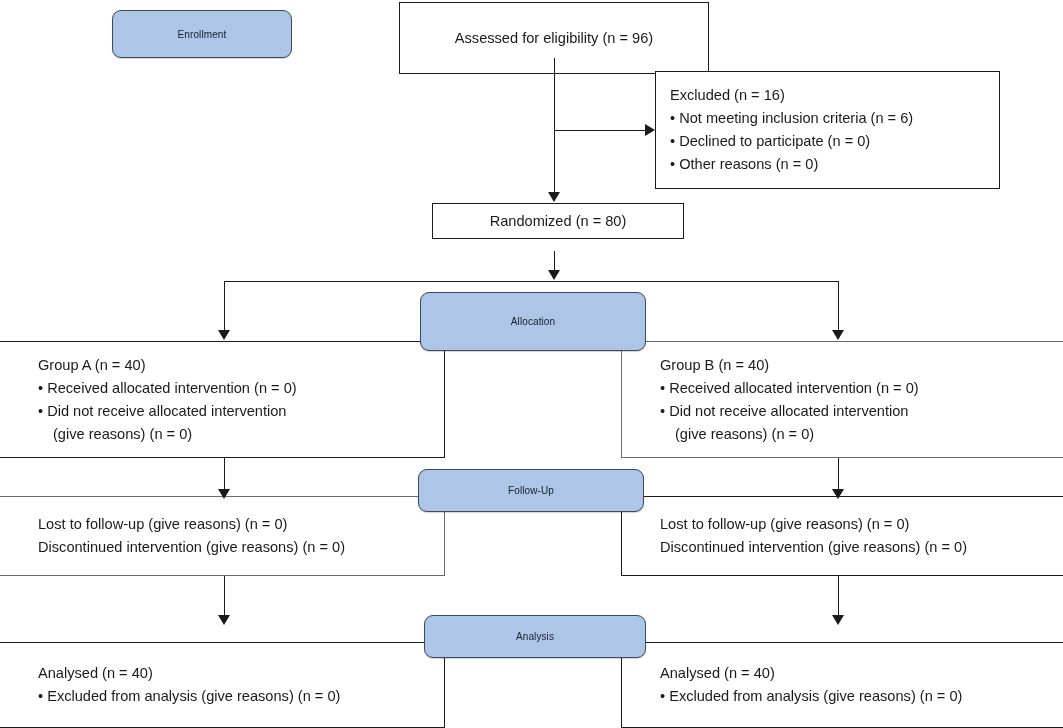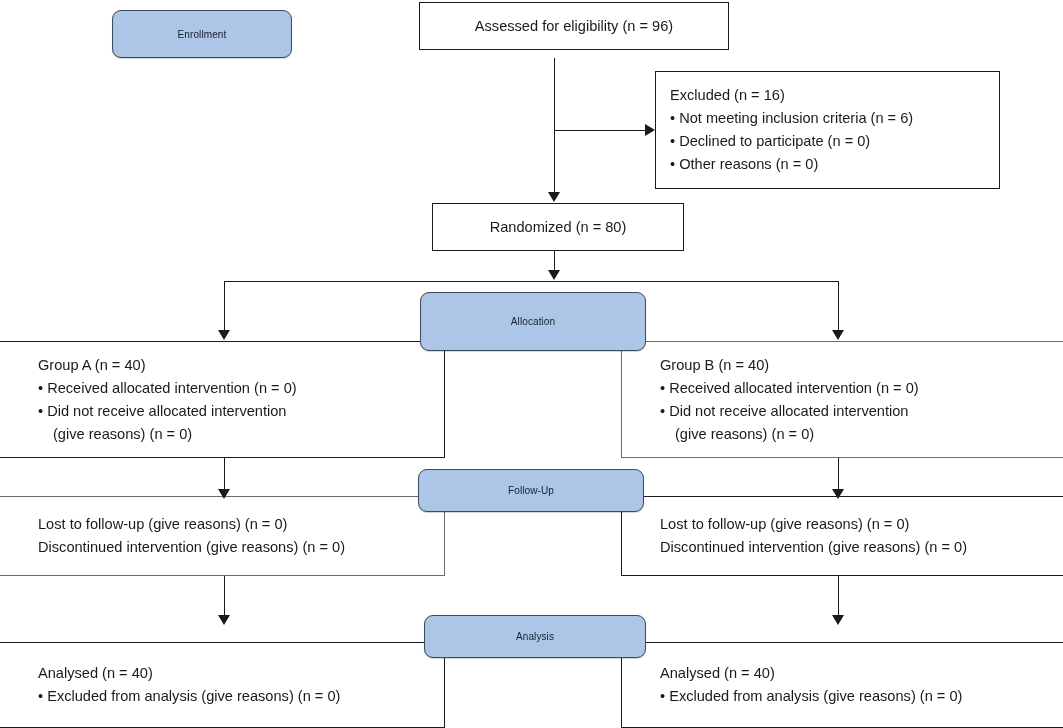--- a/index.html
+++ b/index.html
@@ -144,36 +144,36 @@
 
   <div class="vline" style="left:838px; top:458px; height:33px;"></div>
   <div class="arrow-down" style="left:831.5px; top:489px;"></div>
 
   <div class="vline" style="left:224px; top:576px; height:41px;"></div>
   <div class="arrow-down" style="left:217.5px; top:615px;"></div>
 
   <div class="vline" style="left:838px; top:576px; height:41px;"></div>
   <div class="arrow-down" style="left:831.5px; top:615px;"></div>
 
-  <div class="box" style="left:399px; top:2px; width:310px; height:48px;margin-left:20px;">
+  <div class="box" style="left:399px; top:2px; width:310px; height:72px;">
     <div class="box-inner">
       <div class="box-line center">Assessed for eligibility (n = 96)</div>
     </div>
   </div>
 
   <div class="box" style="left:655px; top:71px; width:345px; height:118px;">
     <div class="box-inner">
       <div class="box-line">Excluded (n = 16)</div>
       <div class="box-line bullet">• Not meeting inclusion criteria (n = 6)</div>
       <div class="box-line bullet">• Declined to participate (n = 0)</div>
       <div class="box-line bullet">• Other reasons (n = 0)</div>
     </div>
   </div>
 
-  <div class="box" style="left:432px; top:203px; width:252px; height:48px;">
+  <div class="box" style="left:432px; top:203px; width:252px; height:36px;">
     <div class="box-inner">
       <div class="box-line center">Randomized (n = 80)</div>
     </div>
   </div>
 
   <div class="box" style="left:-3px; top:341px; width:448px; height:117px;">
     <div class="box-inner" style="padding-left:40px;">
       <div class="box-line">Group A (n = 40)</div>
       <div class="box-line bullet">• Received allocated intervention (n = 0)</div>
       <div class="box-line bullet">• Did not receive allocated intervention</div>

